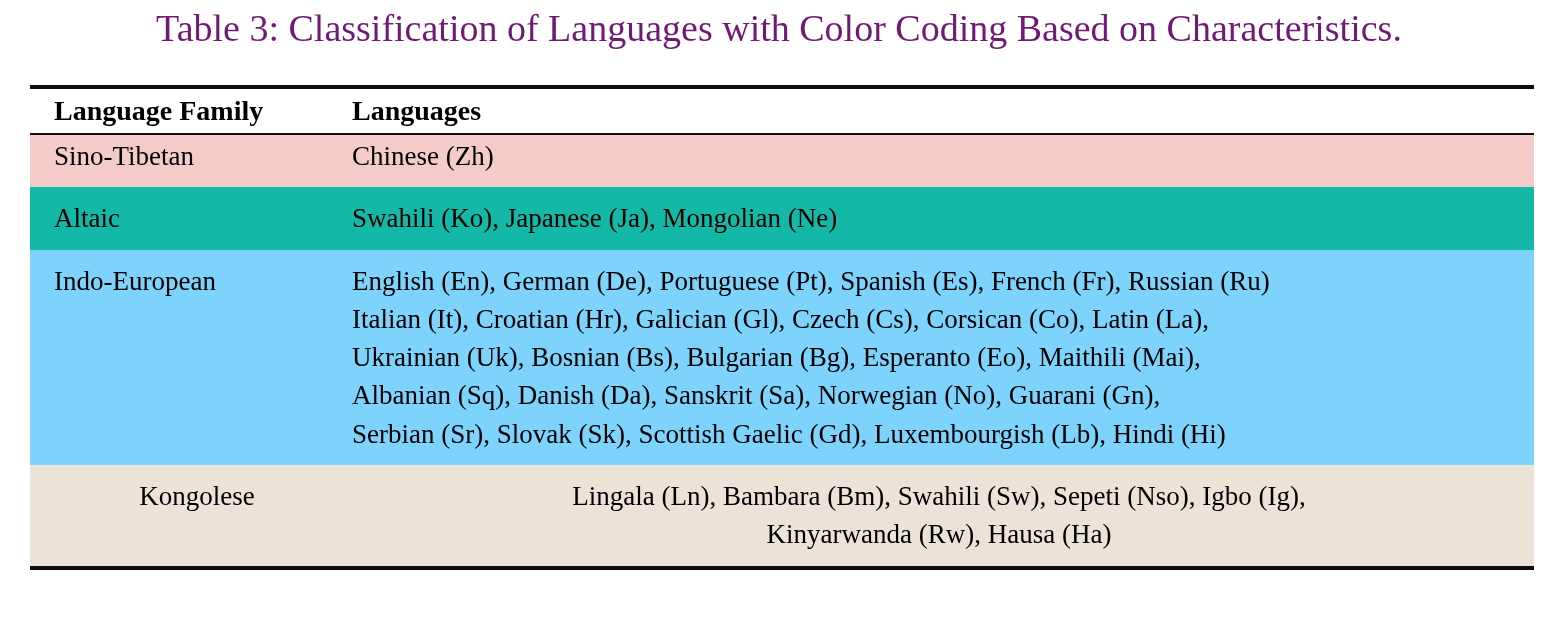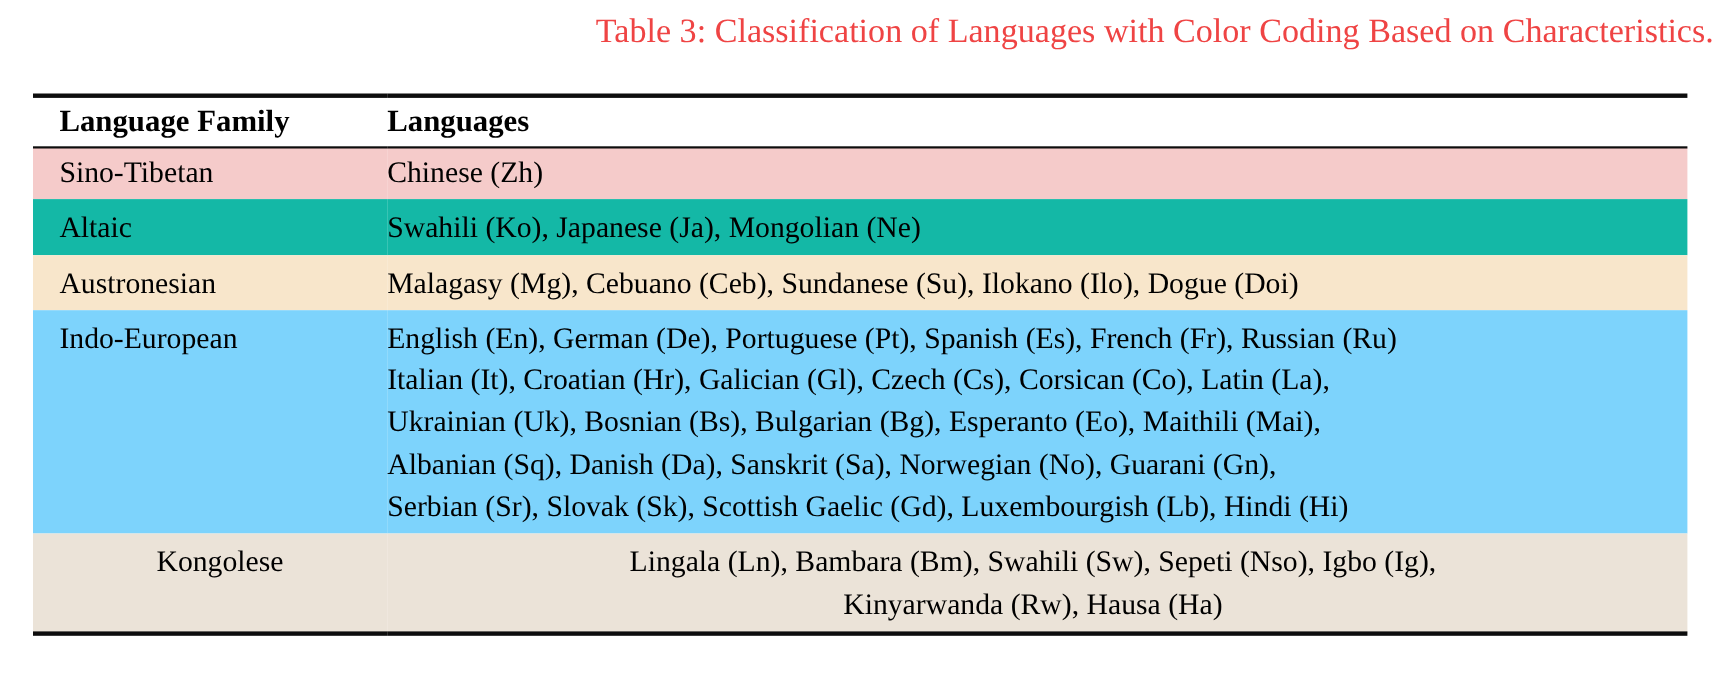--- a/index.html
+++ b/index.html
@@ -16,24 +16,24 @@
     position: relative;
     width: 1558px;
     height: 617px;
     background: #ffffff;
   }
   .caption {
     position: absolute;
     top: 8px;
     left: 0;
     width: 100%;
-    text-align: right;
-    font-size: 31px;
+    text-align: center;
+    font-size: 38px;
     line-height: 40px;
-    color: #ef4444;
+    color: #701a75;
   }
   .table-wrap {
     position: absolute;
     top: 85px;
     left: 30px;
     width: 1504px;
   }
   table.lang-table {
     width: 100%;
     border-collapse: collapse;
@@ -51,21 +51,21 @@
     border-bottom: 2px solid #0d0d0d; 
     padding: 0;
     background: #ffffff;
   }
   thead th.h-family { padding-left: 24px; }
   thead th.h-langs  { padding-left: 0; }
   tbody td {
     font-size: 27px;
     line-height: 38.3px;
     vertical-align: top;
-    padding: 6px;
+    padding: 12px;
     white-space: pre-line;
   }
   tbody td.family { padding-left: 24px; }
   tbody td.langs  { padding-left: 0; padding-right: 8px; }
   tbody tr:first-child td { padding-top: 2px; }
 </style>
 </head>
 <body>
 
 <div class="page">
@@ -86,24 +86,20 @@
       </thead>
       <tbody>
           <tr style="background-color: rgb(245, 203, 202);">
             <td class="family">Sino-Tibetan</td>
             <td class="langs">Chinese (Zh)</td>
           </tr>
           <tr style="background-color: #14b8a6;">
             <td class="family">Altaic</td>
             <td class="langs">Swahili (Ko), Japanese (Ja), Mongolian (Ne)</td>
           </tr>
-          <tr style="background-color: rgb(248, 230, 203);">
-            <td class="family">Austronesian</td>
-            <td class="langs">Malagasy (Mg), Cebuano (Ceb), Sundanese (Su), Ilokano (Ilo), Dogue (Doi)</td>
-          </tr>
           <tr style="background-color: #7dd3fc;">
             <td class="family">Indo-European</td>
             <td class="langs">English (En), German (De), Portuguese (Pt), Spanish (Es), French (Fr), Russian (Ru)
 Italian (It), Croatian (Hr), Galician (Gl), Czech (Cs), Corsican (Co), Latin (La),
 Ukrainian (Uk), Bosnian (Bs), Bulgarian (Bg), Esperanto (Eo), Maithili (Mai),
 Albanian (Sq), Danish (Da), Sanskrit (Sa), Norwegian (No), Guarani (Gn),
 Serbian (Sr), Slovak (Sk), Scottish Gaelic (Gd), Luxembourgish (Lb), Hindi (Hi)</td>
           </tr>
           <tr style="background-color: rgb(235, 227, 216); text-align: center;">
             <td class="family">Kongolese</td>

